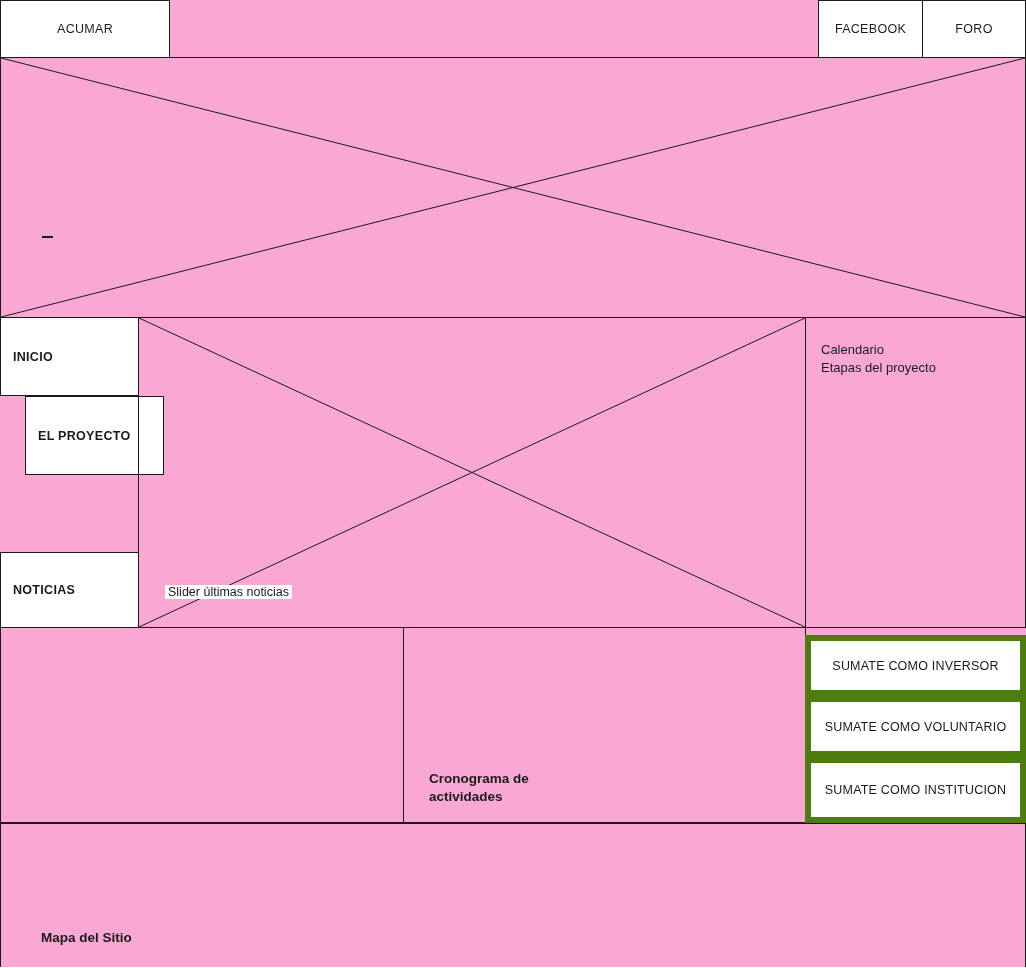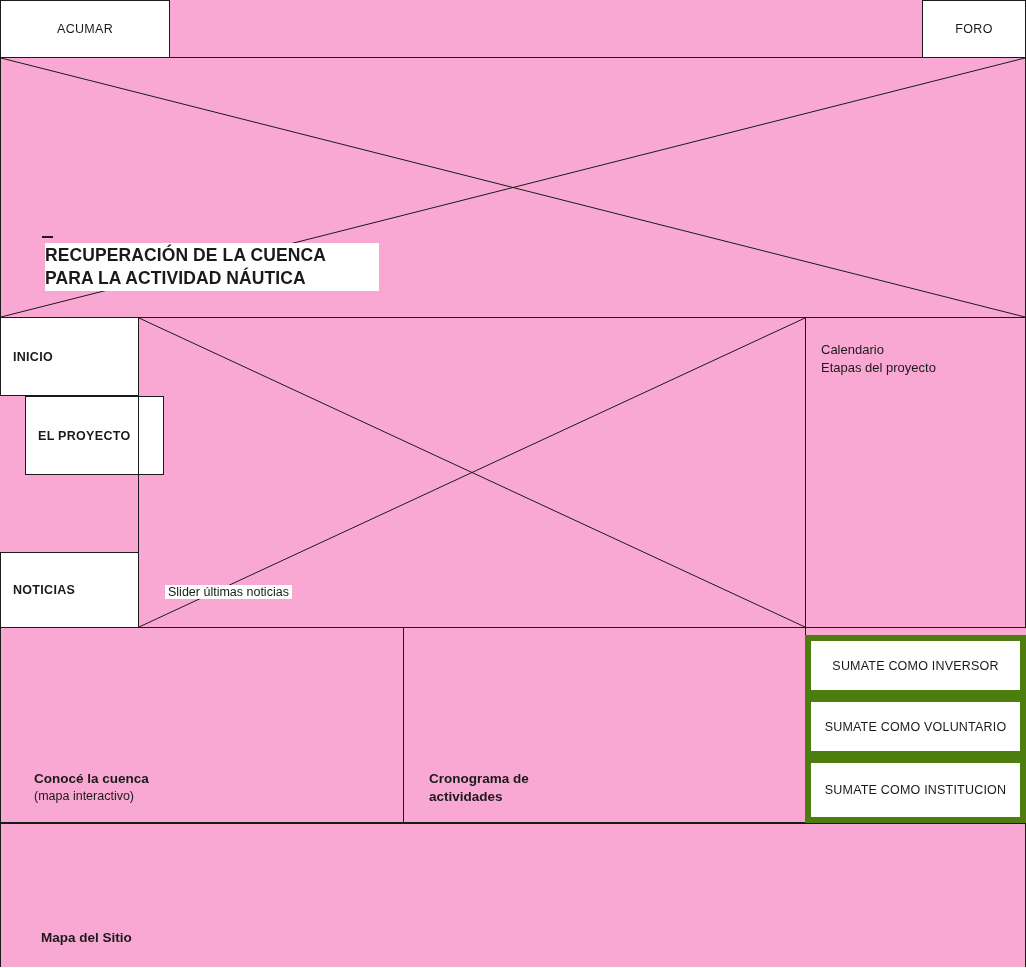--- a/index.html
+++ b/index.html
@@ -158,36 +158,37 @@
 </style>
 </head>
 <body>
 
 <div id="wireframe">
 
   <div class="topbar-cell" style="left:0px; top:0px; width:170px; height:58px;">
     <span>ACUMAR</span>
   </div>
 
+  <div class="topbar-cell" style="left:818px; top:0px; width:105px; height:58px;">
+    <span>FACEBOOK</span>
+  </div>
 
   <div class="topbar-cell" style="left:922px; top:0px; width:104px; height:58px;">
     <span>FORO</span>
   </div>
 
   <div class="box xbox" style="left:0px; top:57px; width:1026px; height:261px;">
     <svg class="cross" viewBox="0 0 1026 261" preserveAspectRatio="none">
       <line x1="0" y1="0" x2="1026" y2="261"></line>
       <line x1="0" y1="261" x2="1026" y2="0"></line>
     </svg>
   </div>
 
   <div class="hero-dash" style="left:42px; top:236px;"></div>
 
-  <div class="hero-tagline" style="left:45px; top:243px; width:330px;">RECUPERACIÓN DE LA CUENCA
-PARA LA ACTIVIDAD NÁUTICA</div>
 
   <div class="nav-item" style="left:0px; top:317px; width:139px; height:79px;">
     <span class="nav-label">INICIO</span>
   </div>
 
   <div class="nav-item" style="left:0px; top:396px; width:139px; height:79px;margin-left:25px;">
     <span class="nav-label">EL PROYECTO</span>
   </div>
 
 
@@ -204,24 +205,20 @@
 
   <div class="slider-caption" style="left:165px; top:585px;">Slider últimas noticias</div>
 
   <div class="box" style="left:805px; top:317px; width:221px; height:311px;"></div>
 
   <div class="panel-text" style="left:821px; top:341px; width:195px;">Calendario
 Etapas del proyecto</div>
 
   <div class="box" style="left:0px; top:627px; width:404px; height:196px;"></div>
 
-  <div class="caption-strong" style="left:34px; top:770px; width:330px;">
-    <span class="l1">Conocé la cuenca</span>
-    <span class="l2">(mapa interactivo)</span>
-  </div>
 
   <div class="box" style="left:403px; top:627px; width:403px; height:196px;"></div>
 
   <div class="caption-strong" style="left:429px; top:770px; width:330px;">
     <span class="l1" style="white-space:pre-line;">Cronograma de
 actividades</span>
   </div>
 
   <div class="cta" style="left:805px; top:635px; width:221px; height:61px;">
     <span>SUMATE COMO INVERSOR</span>

